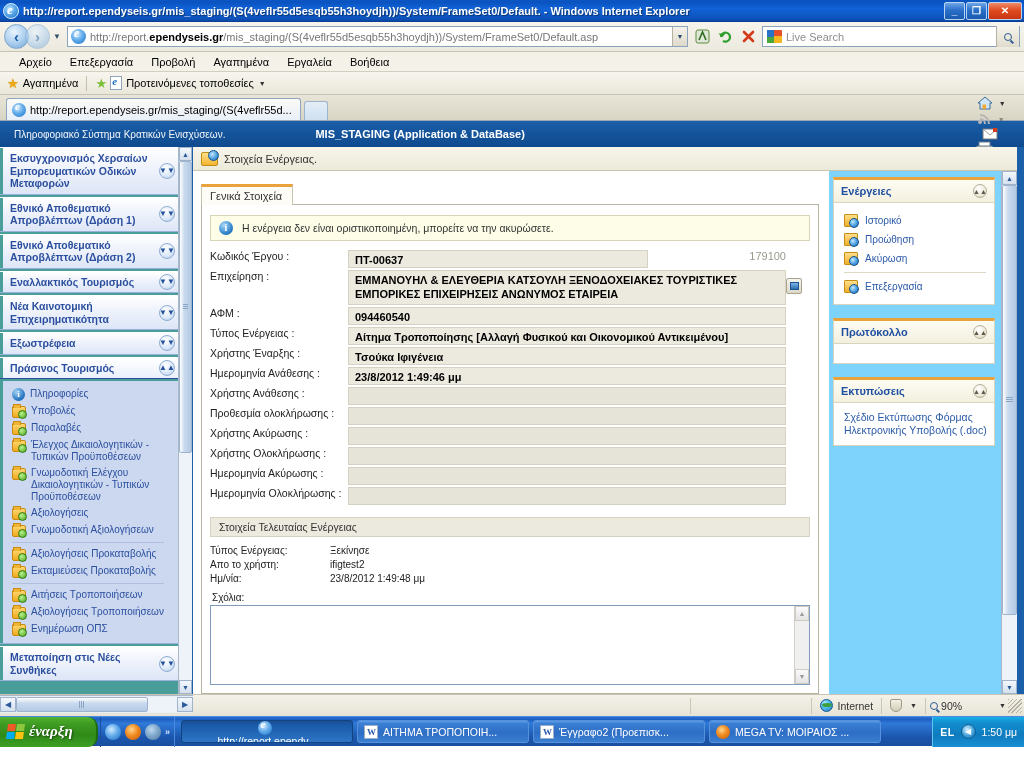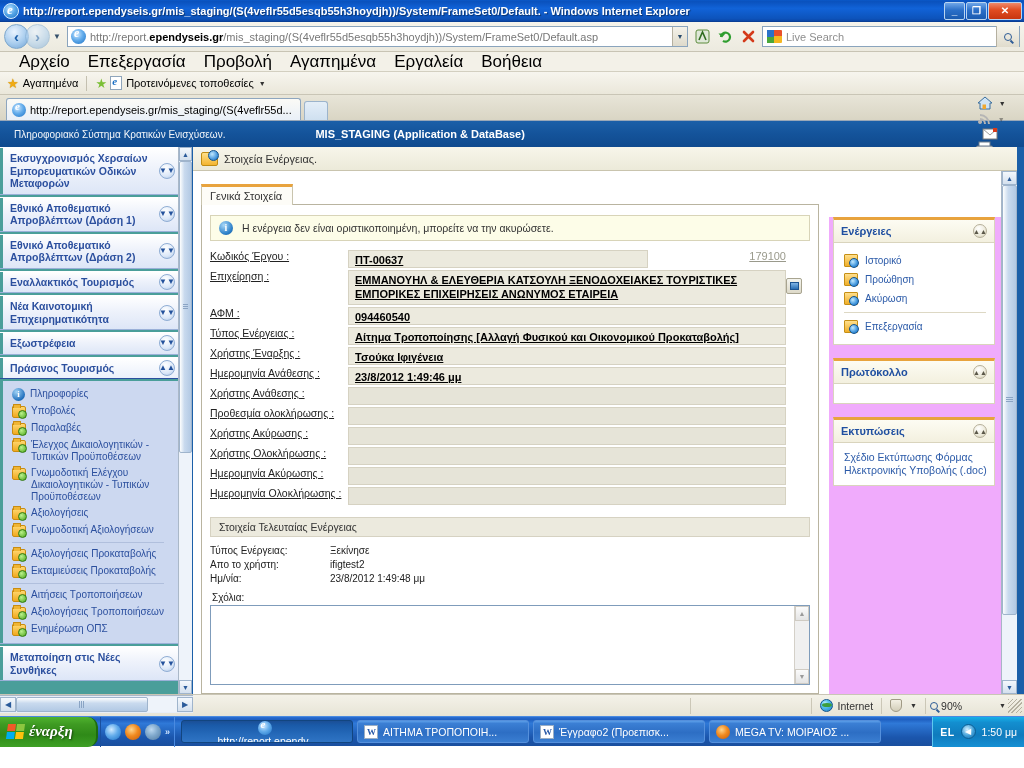--- a/index.html
+++ b/index.html
@@ -144,21 +144,21 @@
     width: 4px; height: 1.6px; background: #2e5c96; transform: rotate(45deg);
   }
 
   
   #menubar {
     height: 20px;
     background: #f3f1e8;
     display: flex; align-items: center;
     padding-left: 10px;
     border-bottom: 1px solid #d3cfc0;
-    font-size: 17px;
+    font-size: 11px;
   }
   #menubar .mi { padding: 0 9px; color: #000; cursor: pointer; line-height: 18px; }
 
   
   #favbar {
     height: 23px; background: linear-gradient(to bottom,#f7f5ee,#eae7da);
     display: flex; align-items: center; padding-left: 7px;
     border-bottom: 1px solid #c9c5b6; font-size: 11px;
   }
   .star {
@@ -413,21 +413,21 @@
     font-size: 10.5px; color: #333;
   }
   .ico-i {
     width: 14px; height: 14px; border-radius: 50%; flex: none; margin-right: 9px;
     background: radial-gradient(circle at 35% 30%, #a8d8f8, #2b7fc8 65%, #17538f);
     color: #fff; font-weight: bold; font-size: 10px;
     font-family: "Liberation Serif", serif;
     display: flex; align-items: center; justify-content: center; line-height: 1;
   }
   table.frm { width: 100%; border-collapse: collapse; }
-  table.frm td { padding: 0; vertical-align: top; text-decoration: underline; }
+  table.frm td { padding: 0; vertical-align: top; }
   .flabel {
     width: 138px; font-size: 10.5px; color: #222;
     padding: 4px 4px 4px 4px; white-space: nowrap;
   }
   .fval {
     background: #eceade; border: 1px solid #d6d2c2;
     font-size: 11px; font-weight: bold; color: #000;
     padding: 3px 6px; height: 18px; line-height: 13px;
   }
   .fval.tall { height: auto; min-height: 30px; line-height: 13.5px; }
@@ -473,23 +473,22 @@
   .ta-sb .ab {
     height: 15px; background: linear-gradient(to bottom,#fbfbfb,#e4e4e4);
     border: 1px solid #cfcbc3;
     display:flex;align-items:center;justify-content:center;
     font-size:7px;color:#9a9a9a; cursor:pointer;
   }
 
   
   #rightcol {
     width: 172px; flex: none;
-    padding: 0 6px 0 4px;
-    background: #f0abfc;
-    margin-top: 46px;
+    padding: 6px 6px 0 4px;
+    background: #7dd3fc;
   }
   .rpanel { margin-bottom: 13px; }
   .rp-head {
     background: linear-gradient(to bottom,#fdfcf3,#f3f0df);
     border: 1px solid #d9d4bd;
     border-top: 3px solid #e8a33d;
     display: flex; align-items: center;
     padding: 4px 7px;
   }
   .rp-title { flex: 1; color: #1f4fa0; font-weight: bold; font-size: 11px; }
@@ -950,21 +949,21 @@
             <tr class="frow">
               <td class="flabel">ΑΦΜ :</td>
               <td class="pad" colspan="2">
                     <div class="fval">094460540</div>
                   </td>
               <td class="btncell"></td>
             </tr>
             <tr class="frow">
               <td class="flabel">Τύπος Ενέργειας :</td>
               <td class="pad" colspan="2">
-                    <div class="fval">Αίτημα Τροποποίησης [Αλλαγή Φυσικού και Οικονομικού Προκαταβολής]</div>
+                    <div class="fval">Αίτημα Τροποποίησης [Αλλαγή Φυσικού και Οικονομικού Αντικειμένου]</div>
                   </td>
               <td class="btncell"></td>
             </tr>
             <tr class="frow">
               <td class="flabel">Χρήστης Έναρξης :</td>
               <td class="pad" colspan="2">
                     <div class="fval">Τσούκα Ιφιγένεια</div>
                   </td>
               <td class="btncell"></td>
             </tr>

